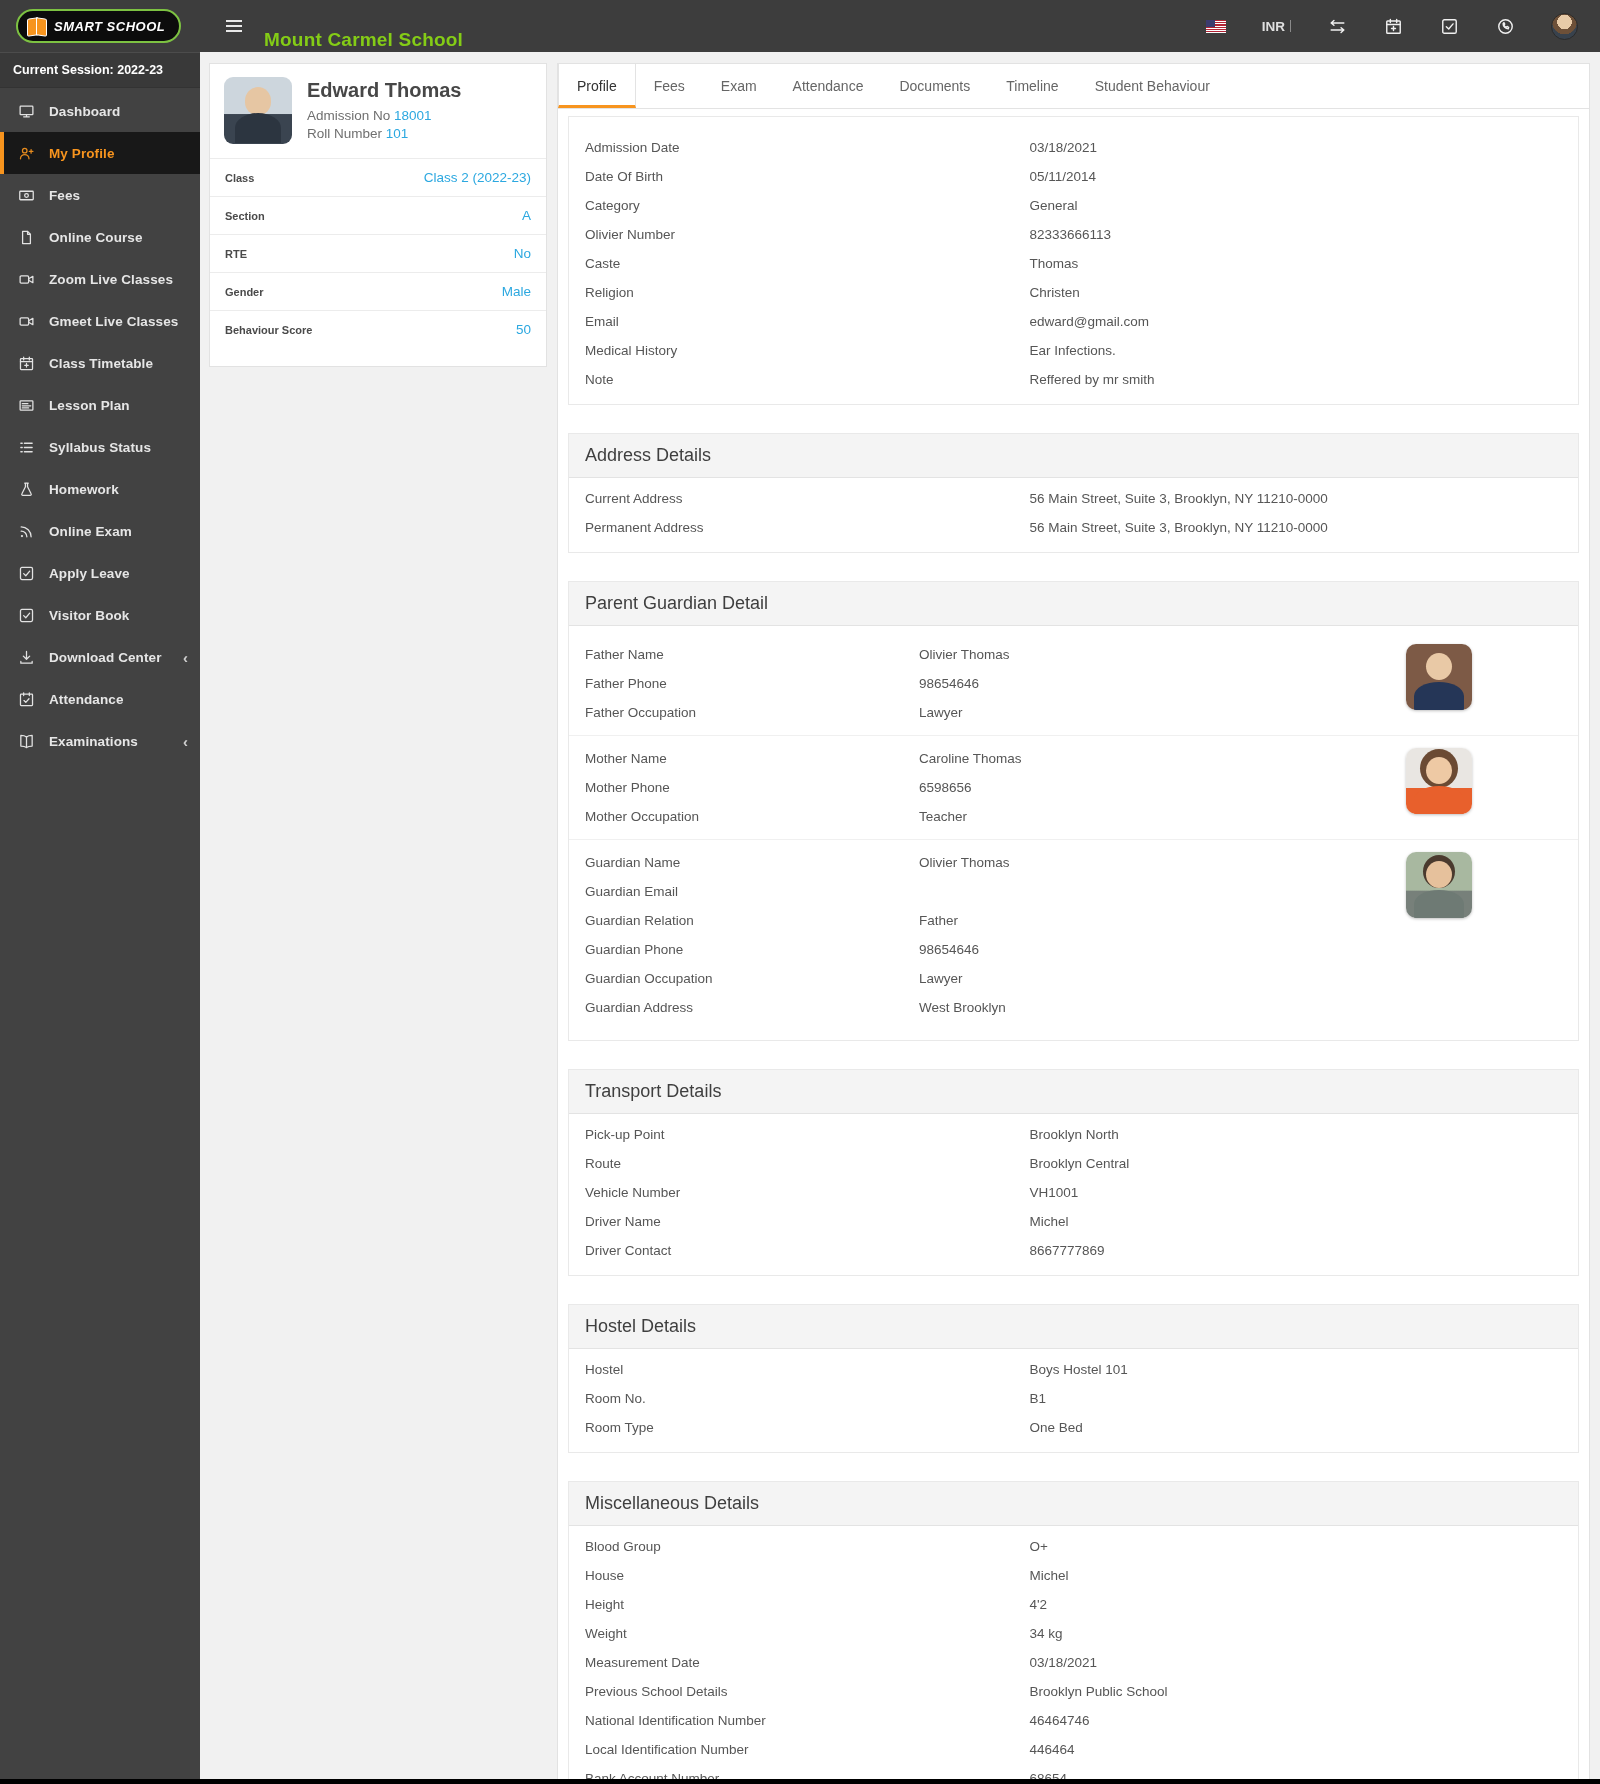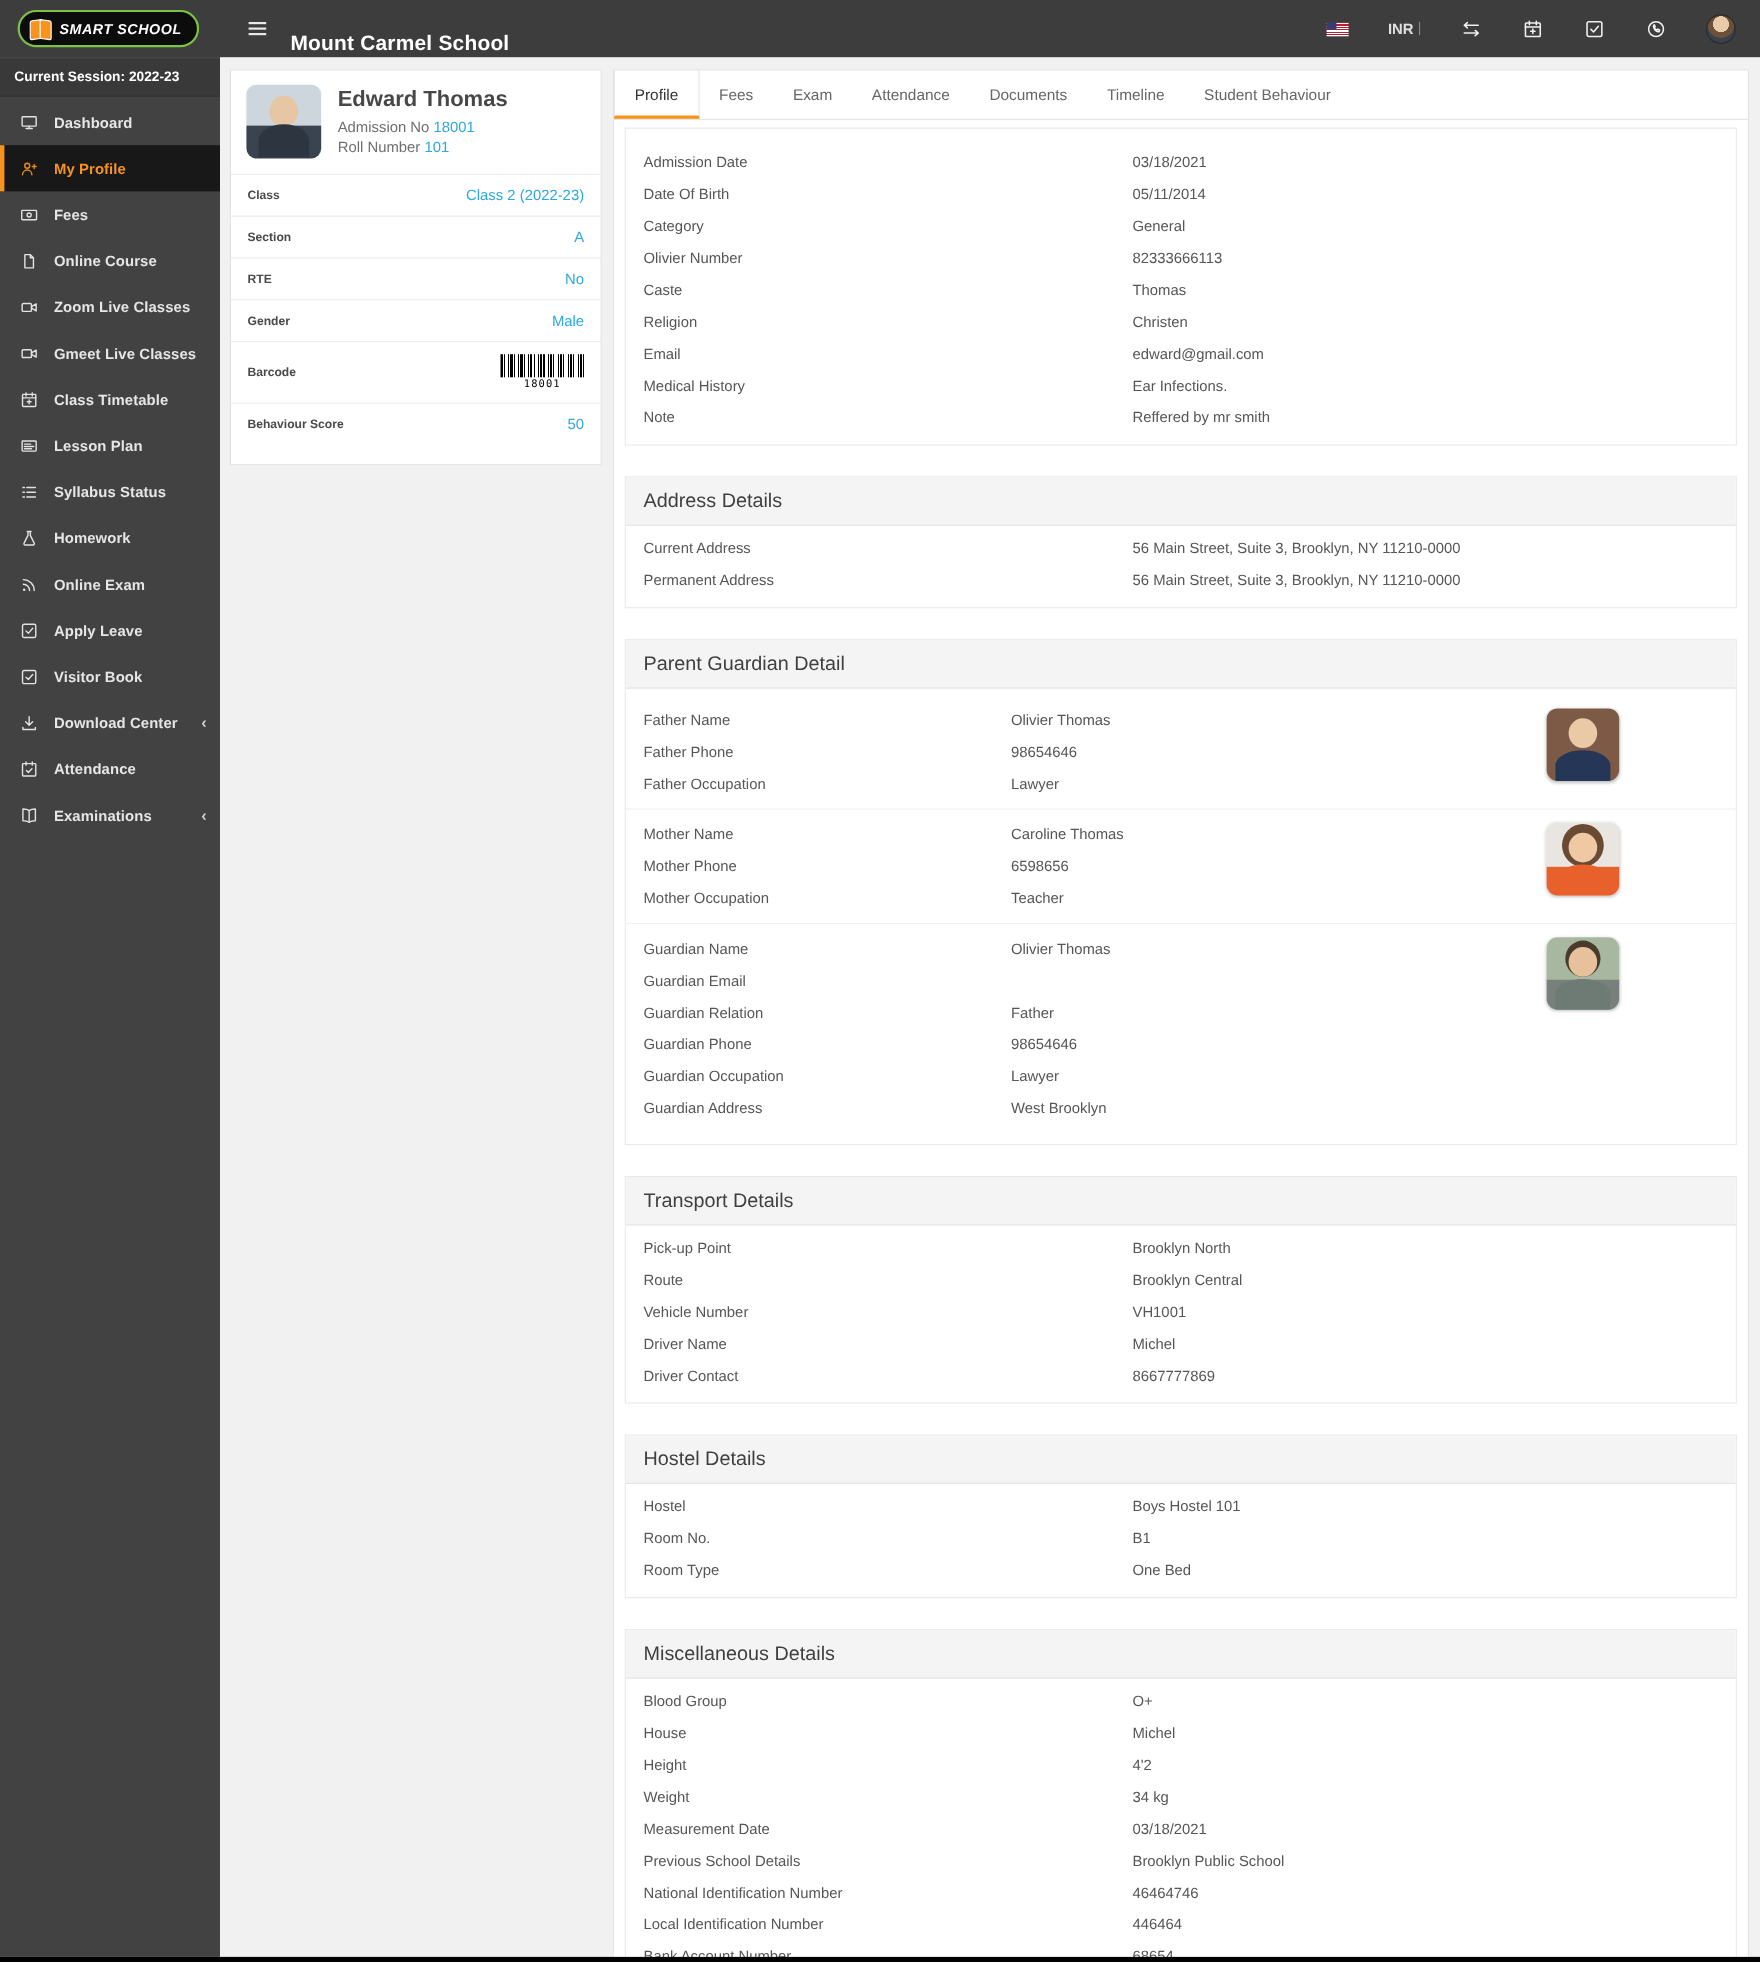--- a/index.html
+++ b/index.html
@@ -24,21 +24,21 @@
   .logo-book{ width:22px; height:20px; position:relative; flex:0 0 22px; }
   .logo-book:before, .logo-book:after{
     content:""; position:absolute; top:2px; width:9px; height:16px; background:#f7941e;
     border:1px solid #fff;
   }
   .logo-book:before{ left:1px; transform:skewY(-8deg); border-radius:2px 0 0 2px;}
   .logo-book:after{ right:1px; transform:skewY(8deg); border-radius:0 2px 2px 0;}
   .logo-text{ color:#fff; font-weight:bold; font-style:italic; font-size:13px; letter-spacing:.5px; white-space:nowrap; }
   .burger{ margin-left:22px; cursor:pointer; display:flex; flex-direction:column; gap:3px; padding:4px;}
   .burger i{ display:block; width:16px; height:2px; background:#e8e8e8; }
-  .app-title{ color:#ffffff; font-size:19px; font-weight:bold; margin-left:18px; letter-spacing:.2px;margin-top:27px;}
+  .app-title{ color:#84cc16; font-size:19px; font-weight:bold; margin-left:18px; letter-spacing:.2px;margin-top:27px;}
   .topbar-right{ margin-left:auto; display:flex; align-items:center; gap:36px; padding-right:22px;}
   .flag{ width:20px; height:13px; position:relative; cursor:pointer;
     background:repeating-linear-gradient(180deg,#b22234 0 1.1px,#fff 1.1px 2.2px); }
   .flag:after{ content:""; position:absolute; left:0; top:0; width:9px; height:7px; background:#3c3b6e;}
   .currency{ color:#e0e0e0; font-size:13.5px; font-weight:bold; cursor:pointer; display:flex; align-items:center; gap:5px;}
   .currency .divider{ width:1px; height:12px; background:#8a8a8a; display:inline-block;}
   .tb-icon{ width:20px; height:20px; display:flex; align-items:center; justify-content:center; cursor:pointer; }
   .tb-icon svg{ width:19px; height:19px; }
   .tb-avatar{ width:27px; height:27px; border-radius:50%; cursor:pointer;
     background:radial-gradient(circle at 50% 32%, #e8cba8 0 34%, #6d5038 35% 58%, #38424d 59%); border:1px solid #2a2a2a;}
@@ -351,27 +351,20 @@
             </div>
             <div class="crow">
               <span class="clabel">RTE</span>
               <span class="cvalue">No</span>
             </div>
             <div class="crow">
               <span class="clabel">Gender</span>
               <span class="cvalue">Male</span>
             </div>
           </div>
-        <div class="crow">
-          <span class="clabel">Barcode</span>
-          <span class="barcode-wrap">
-            <span class="barcode"></span>
-            <span class="barcode-num">18001</span>
-          </span>
-        </div>
         <div class="crow last">
           <span class="clabel">Behaviour Score</span>
           <span class="cvalue">50</span>
         </div>
       </div>
 
       <div class="main-card">
         <div class="tabs" id="tabs">
             <div class="tab active">Profile</div>
             <div class="tab">Fees</div>

